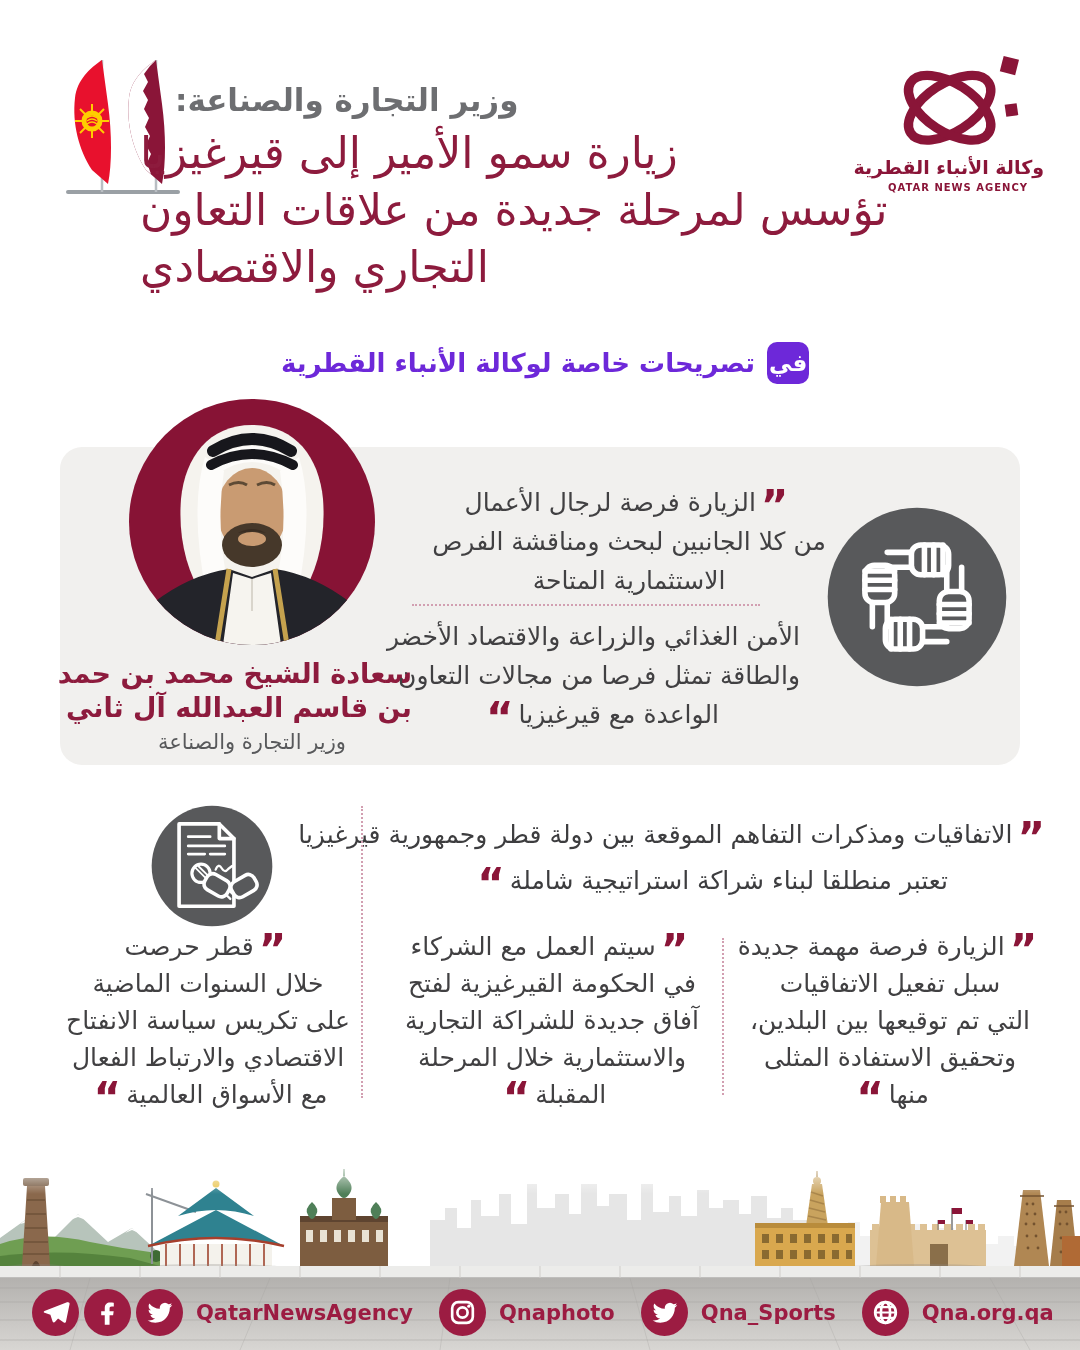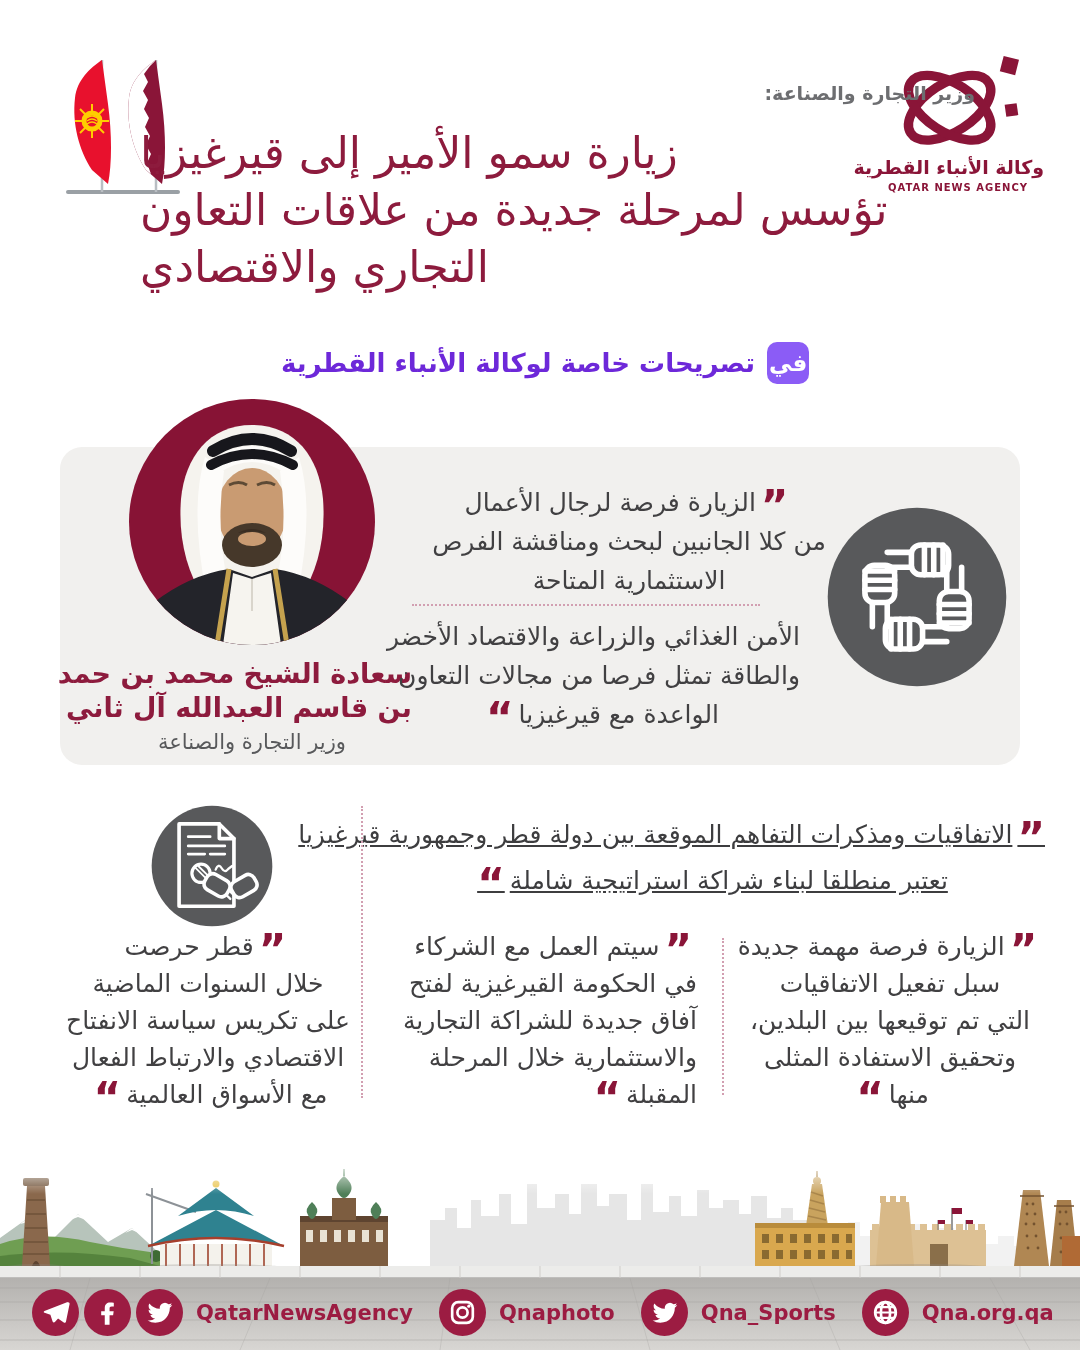--- a/index.html
+++ b/index.html
@@ -3,54 +3,54 @@
 <meta charset="utf-8">
 <style>
   html,body{margin:0;padding:0;background:#ffffff;}
   .page{position:relative;width:1080px;height:1350px;background:#ffffff;overflow:hidden;
         font-family:"DejaVu Sans",sans-serif;}
   .abs{position:absolute;}
   .rtl{direction:rtl;}
   .nowrap{white-space:nowrap;}
 
   
-  .kicker{left:175px;top:82px;width:800px;text-align:right;font-size:19px;font-weight:bold;color:#6d6e71;}
+  .kicker{left:175px;top:82px;width:800px;text-align:left;font-size:31px;font-weight:bold;color:#6d6e71;}
   .title{left:140px;top:124px;width:800px;text-align:left;color:#8d1b3d;font-weight:normal;
          font-size:44px;line-height:57px;}
   .subtitle-row{left:140px;top:342px;width:810px;display:flex;flex-direction:row;justify-content:center;
                 align-items:center;gap:12px;}
-  .fi-badge{width:42px;height:42px;border-radius:10px;background:#8b5cf6;color:#fff;display:flex;
+  .fi-badge{width:42px;height:42px;border-radius:10px;background:#6d28d9;color:#fff;display:flex;
             align-items:center;justify-content:center;font-size:23px;font-weight:bold;flex:0 0 auto;}
   .subtitle-text{font-size:26px;font-weight:bold;color:#6d28d9;}
 
   
   .gray-box{left:60px;top:447px;width:960px;height:318px;background:#f1f0ee;border-radius:22px;}
   .portrait{left:129px;top:399px;width:246px;height:246px;}
   .minister-name{left:92px;top:657px;width:320px;text-align:center;color:#8d1b3d;font-weight:bold;
                  font-size:27px;line-height:34px;}
   .minister-role{left:92px;top:730px;width:320px;text-align:center;color:#58595b;font-size:21px;}
   .quote-block{color:#414042;font-size:25px;line-height:39px;text-align:center;}
   .q1{left:400px;top:483px;width:400px;margin-left:29px;}
   .q2{left:400px;top:617px;width:400px;}
   .qmark{color:#8a1538;font-weight:bold;font-size:42px;line-height:0;vertical-align:-9px;padding:0 5px;
          letter-spacing:-2px;}
   .dot-h{left:412px;top:604px;width:348px;height:0;border-top:2px dotted #d29fb1;}
   .hands-icon{left:824px;top:504px;width:186px;height:186px;}
 
   
   .doc-icon{left:148px;top:802px;width:128px;height:128px;}
-  .q3{left:370px;top:812px;width:680px;font-size:25px;line-height:46px;color:#3d3d3f;text-align:center;text-decoration:underline;}
+  .q3{left:370px;top:812px;width:680px;font-size:25px;line-height:46px;color:#3d3d3f;text-align:center;}
   .dot-v{width:0;border-left:2px dotted #d29fb1;}
   .sep1{left:361px;top:806px;height:292px;}
   .sep2{left:722px;top:938px;height:157px;}
 
   
   .b-col{top:928px;color:#414042;font-size:25px;line-height:37px;text-align:center;}
   .col1{left:58px;width:300px;}
-  .col2{left:367px;width:330px;text-align:right;}
+  .col2{left:387px;width:330px;}
   .col3{left:730px;width:320px;}
 
   
   .logo-box{left:872px;top:52px;width:172px;text-align:center;}
   .logo-ar{font-size:19px;font-weight:bold;color:#8a1538;}
   .logo-en{font-size:10px;font-weight:bold;color:#8a1538;letter-spacing:1px;margin-top:4px;}
 
   
   .flags-box{left:52px;top:46px;width:140px;height:152px;}
 

